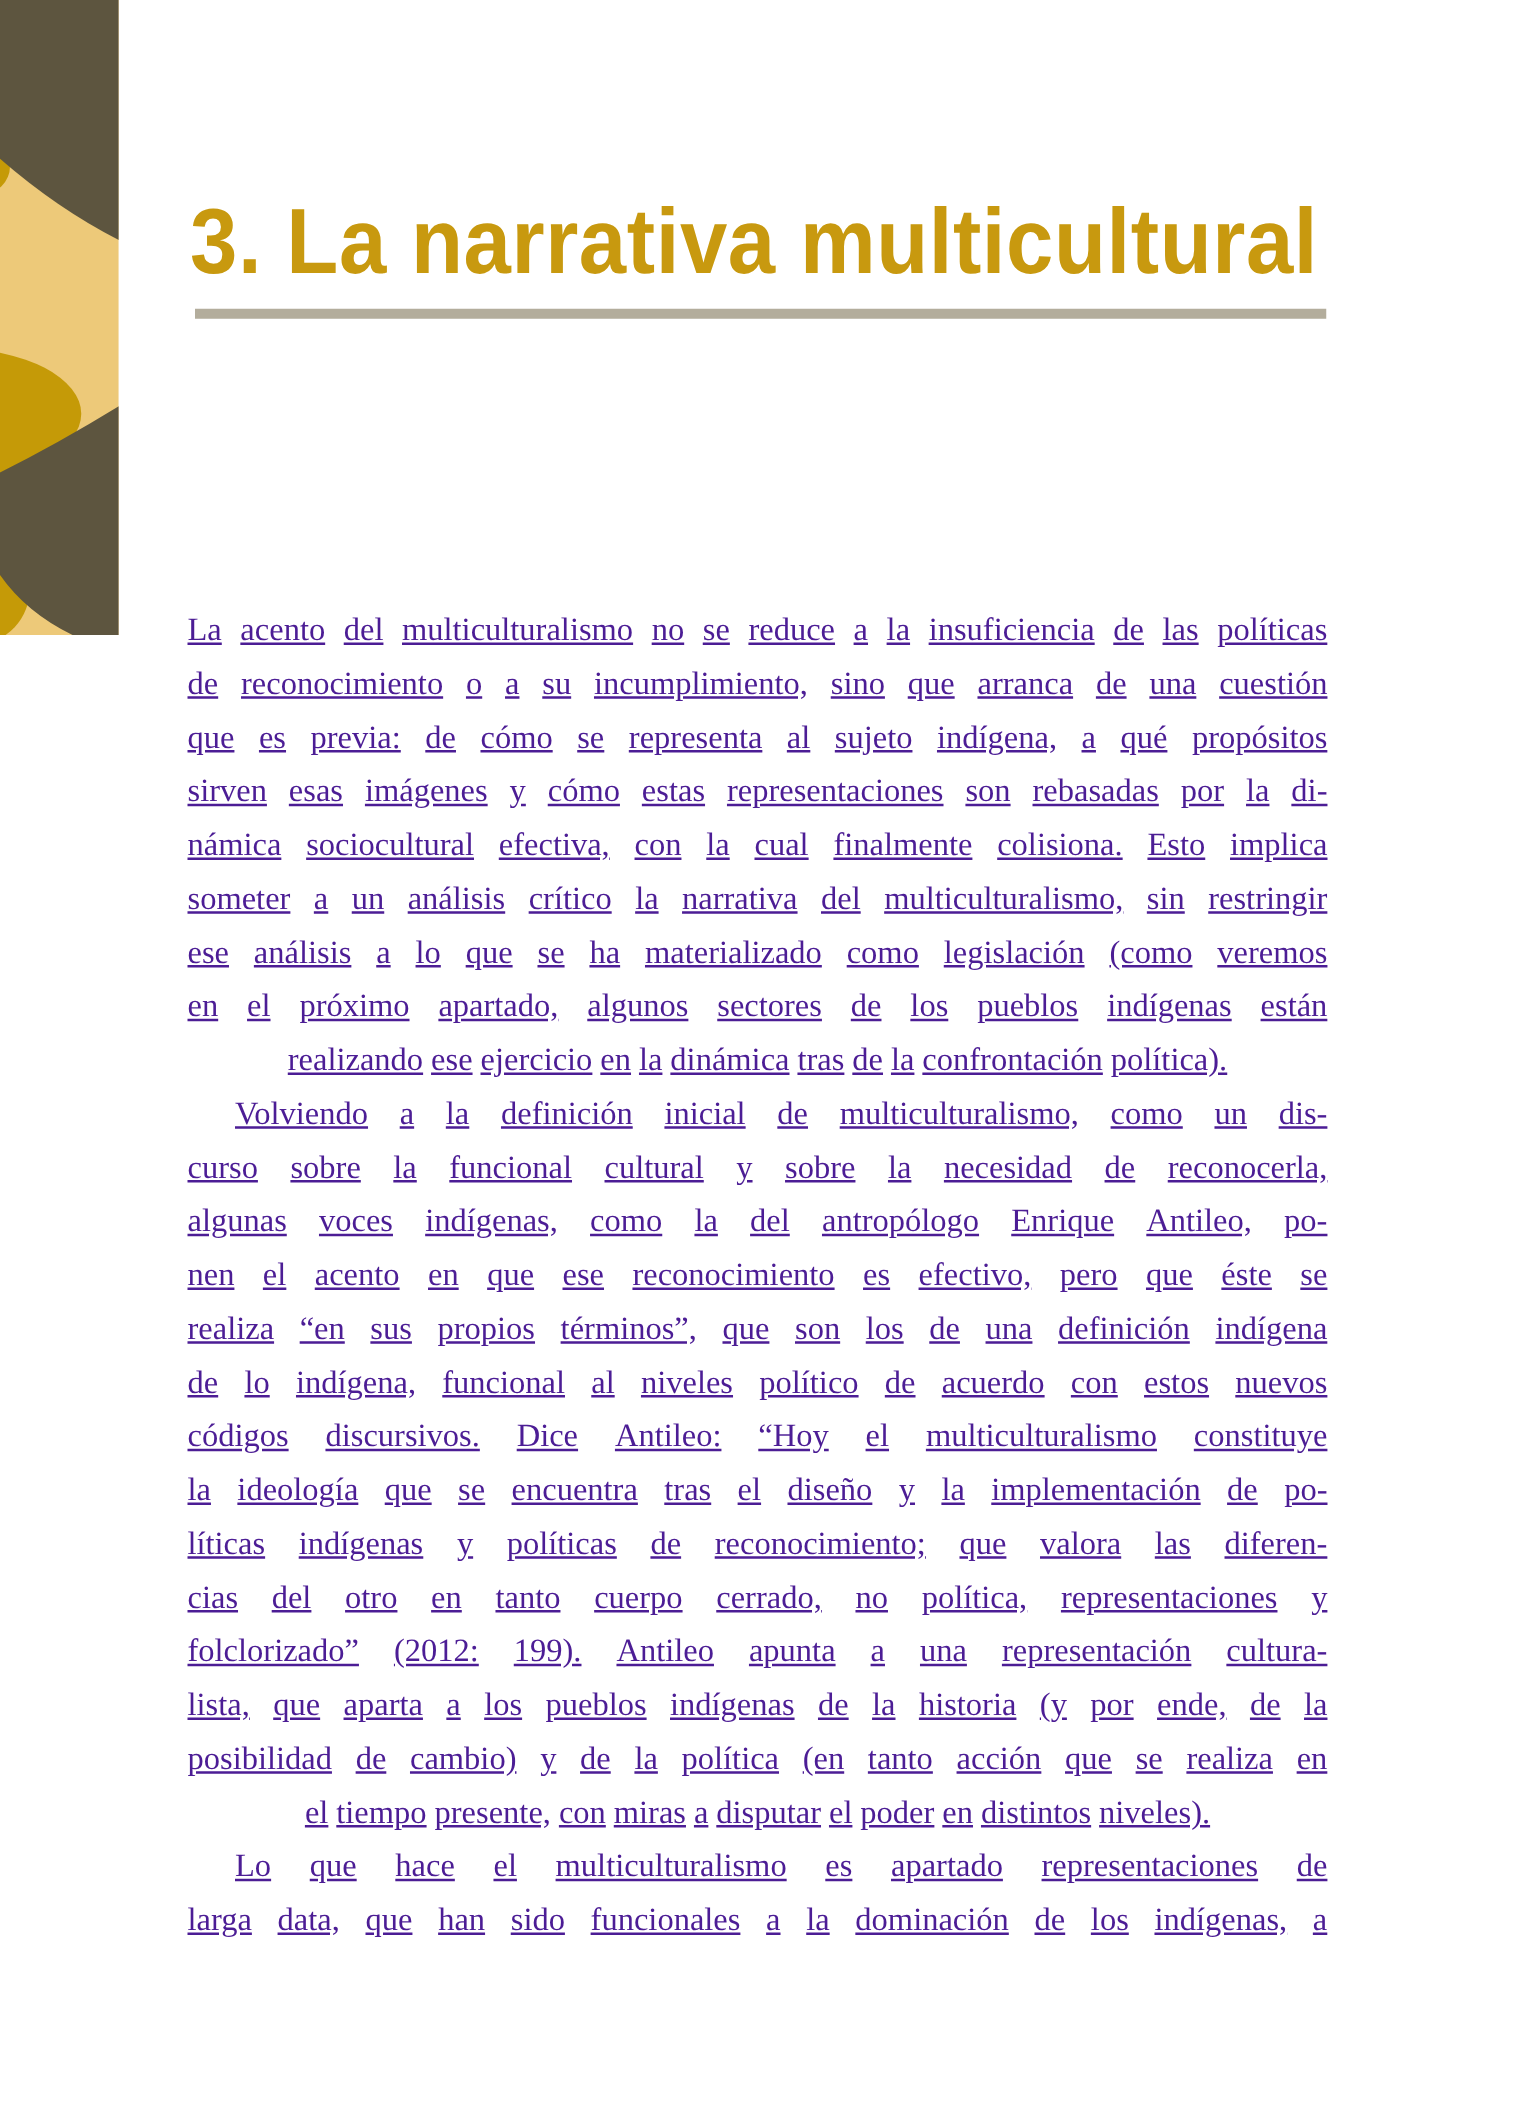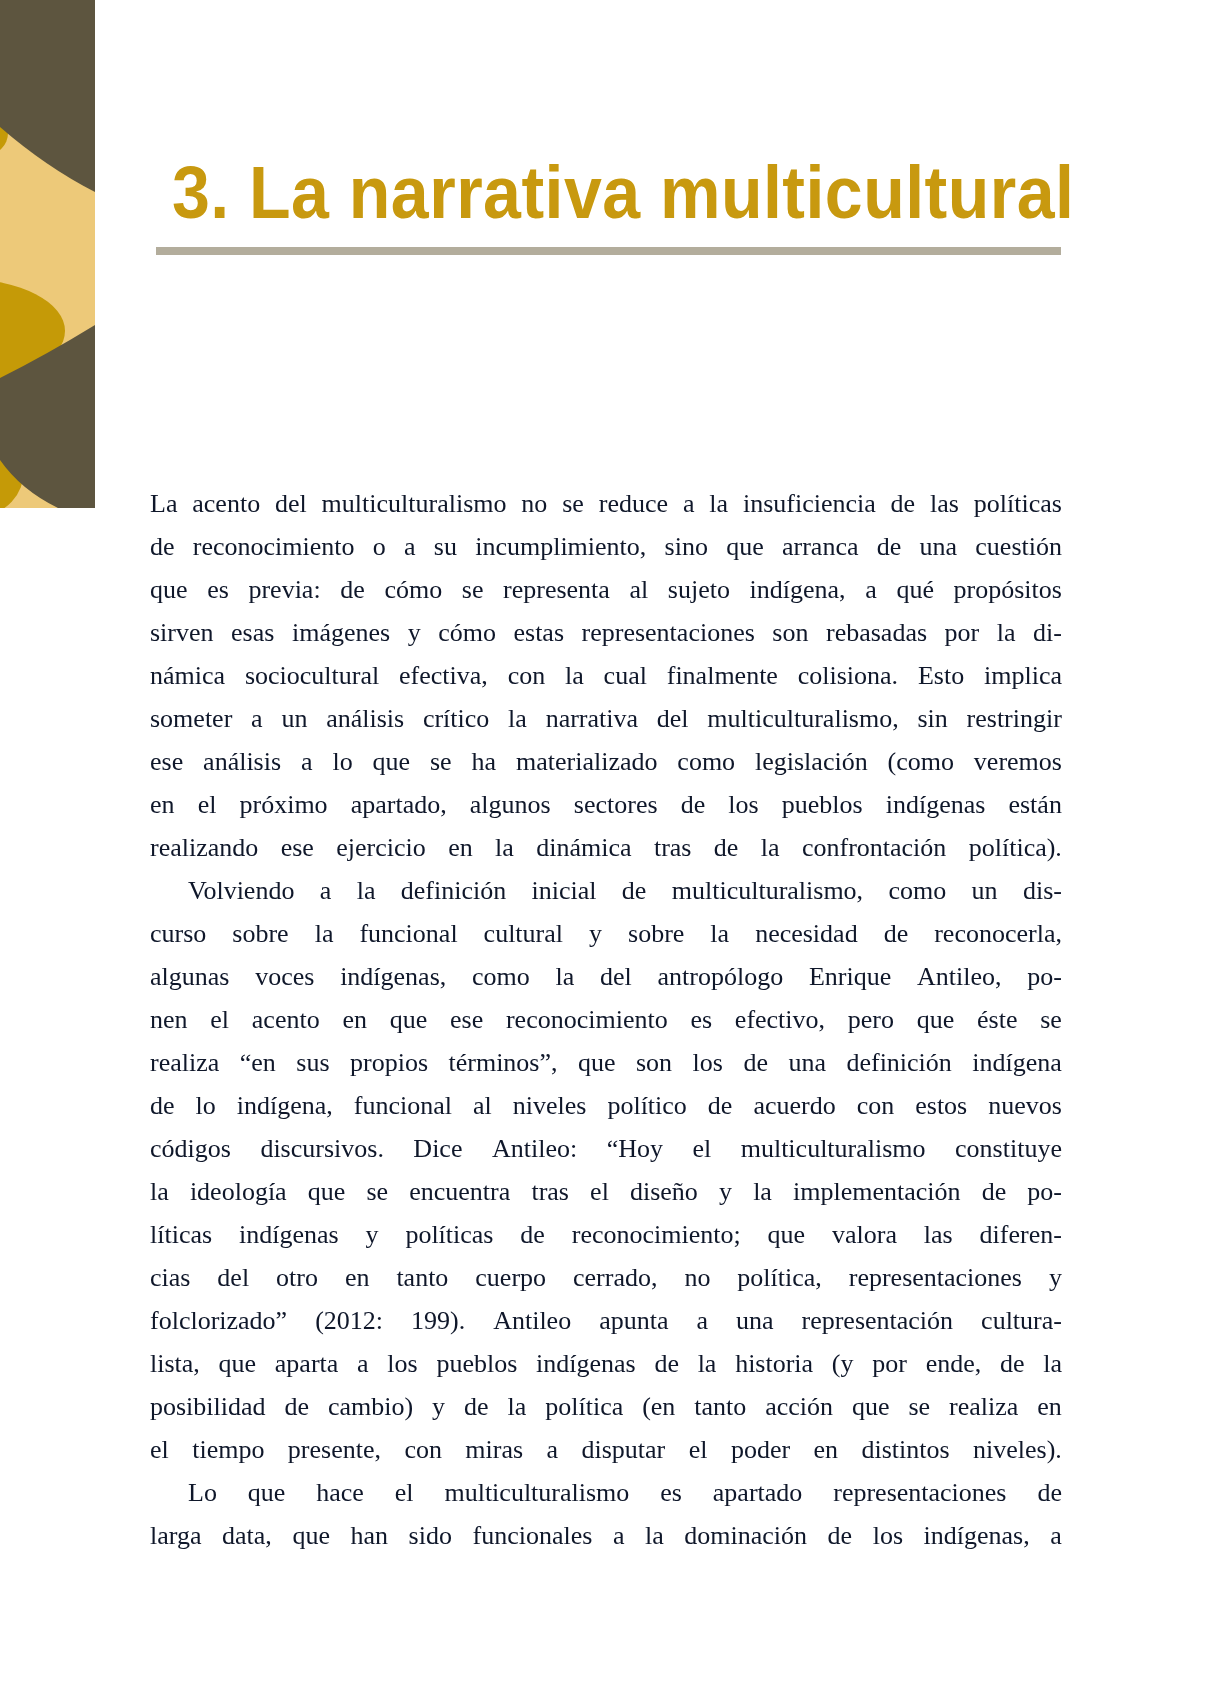--- a/index.html
+++ b/index.html
@@ -11,21 +11,21 @@
     font-family: "Liberation Serif", "DejaVu Serif", serif;
   }
   .page { position: absolute; inset: 0; overflow: hidden; background: #ffffff; }
 
   
   .strip { position: absolute; left: 0; top: 0; width: 95px; height: 508px; display: block; }
 
   
   .title {
     position: absolute;
-    left: 172px;
+    left: 152px;
     top: 156px;
     margin: 0;
     font-family: "Liberation Sans", "DejaVu Sans", sans-serif;
     font-weight: bold;
     font-size: 74px;
     line-height: 1;
     letter-spacing: 0.5px;
     color: #c8990f;
     white-space: nowrap;
   }
@@ -50,21 +50,21 @@
     color: #231f1e;
   }
   .line {
     display: flex;
     justify-content: space-between;
     height: 43px;
     line-height: 43px;
     white-space: nowrap;
   }
   .line.indent { padding-left: 38px; }
-  .line.para-end { justify-content: space-between; column-gap: 0.245em; }
+  .line.para-end { justify-content: center; column-gap: 0.245em; }
 </style>
 </head>
 <body>
 
 <div class="page">
 
   <svg class="strip" viewBox="0 0 95 508" width="95" height="508" xmlns="http://www.w3.org/2000/svg">
     <rect x="0" y="0" width="95" height="508" fill="#edc979"></rect>
     <ellipse cx="-14" cy="133" rx="22" ry="22" fill="#c59a07"></ellipse>
     <ellipse cx="-35" cy="331" rx="100" ry="52" fill="#c59a07"></ellipse>
@@ -72,21 +72,21 @@
     <path d="M0,0 H95 V192 Q46,167 0,127 Z" fill="#5d553f"></path>
     <path d="M95,325 Q46,355 0,378 L0,460 Q21,490 58,508 L95,508 Z" fill="#5d553f"></path>
   </svg>
 
   <h1 class="title">
     <span class="title-inner" style="color: rgb(200, 153, 15);">3. La narrativa multicultural</span>
   </h1>
 
   <div class="rule" style="background-color: rgb(179, 173, 156);"></div>
 
-  <div class="bodytext" style="color: #0f172a;">
+  <div class="bodytext" style="color: #4c1d95; text-decoration: underline;">
       <div class="line">
         <span>La</span>
         <span>acento</span>
         <span>del</span>
         <span>multiculturalismo</span>
         <span>no</span>
         <span>se</span>
         <span>reduce</span>
         <span>a</span>
         <span>la</span>

